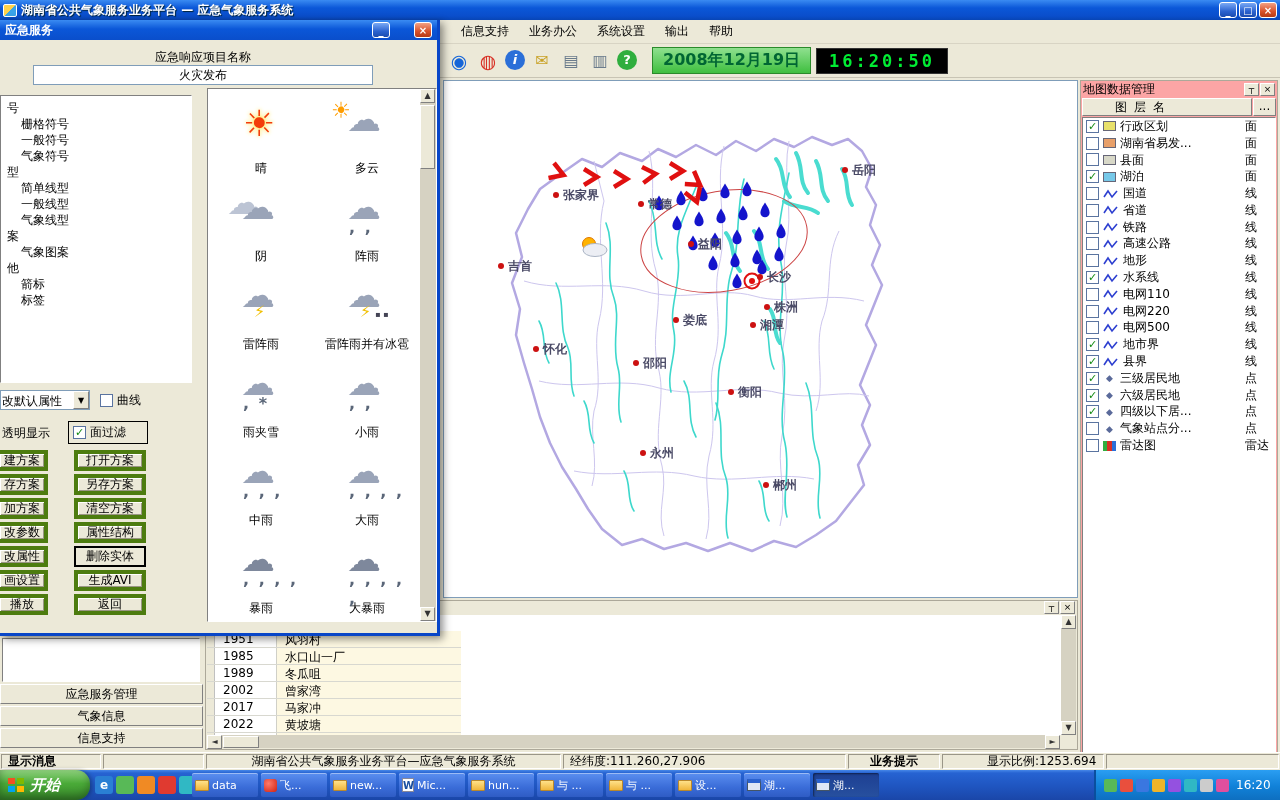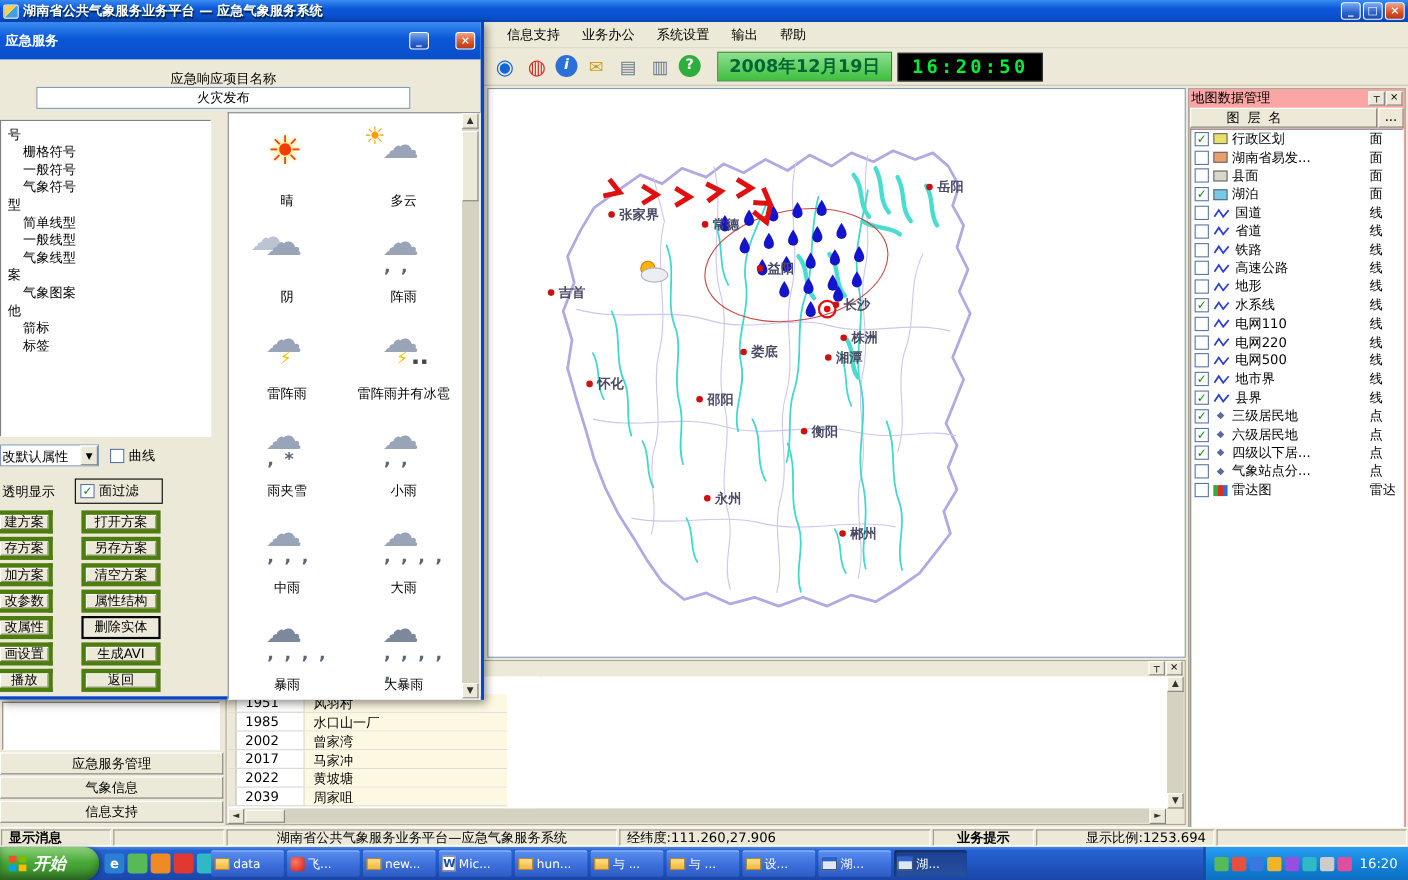--- a/index.html
+++ b/index.html
@@ -125,21 +125,21 @@
   .ic-window{width:14px;height:12px;background:#dfe7f5;border:1px solid #456;border-top:4px solid #2a62cf;flex:none}
   .tray{position:absolute;right:0;top:0;width:186px;height:30px;display:flex;align-items:center;gap:3px;
     padding:0 8px;border-left:2px solid #0a4f9e;
     background:linear-gradient(180deg,#2a9ef2,#1181d8 55%,#0e6fc0)}
   .tray-ic{width:13px;height:13px;border-radius:2px;flex:none}
   .tray-time{color:#fff;font-size:12px;margin-left:4px}
 
   
   .dialog{left:0;top:20px;width:440px;height:616px;background:#ece9d8;z-index:10;
     border-right:3px solid #0846c8;border-bottom:3px solid #0846c8;box-shadow:3px 3px 8px rgba(0,0,0,.45)}
-  .dlg-title{height:34px;background:linear-gradient(180deg,#3a8bf2 0%,#0b57d8 45%,#0a4ecb 100%);
+  .dlg-title{height:20px;background:linear-gradient(180deg,#3a8bf2 0%,#0b57d8 45%,#0a4ecb 100%);
     color:#fff;font-weight:bold;display:flex;align-items:center;padding:0 5px}
   .dlg-title .sp{flex:1}
   .dlg-min{margin-right:22px}
   .dlg-body{position:relative;height:594px;overflow:hidden}
   .dlg-label{position:absolute;left:33px;top:9px;width:340px;text-align:center}
   .dlg-input{position:absolute;left:33px;top:25px;width:340px;height:20px;background:#fff;
     border:1px solid #7f9db9;text-align:center;font-size:12px;font-family:inherit}
   .tree{position:absolute;left:0;top:55px;width:192px;height:288px;background:#fff;
     border:1px solid;border-color:#808080 #fff #fff #808080;overflow:hidden;padding-top:4px}
   .tree-item{height:16px;line-height:16px;white-space:nowrap}
@@ -551,20 +551,25 @@
         <span class="tc1">1951</span>
         <span class="tc2">风羽村</span>
       </div>
       <div class="trow">
         <span class="tc0"></span>
         <span class="tc1">1985</span>
         <span class="tc2">水口山一厂</span>
       </div>
       <div class="trow">
         <span class="tc0"></span>
+        <span class="tc1">1989</span>
+        <span class="tc2">冬瓜咀</span>
+      </div>
+      <div class="trow">
+        <span class="tc0"></span>
         <span class="tc1">2002</span>
         <span class="tc2">曾家湾</span>
       </div>
       <div class="trow">
         <span class="tc0"></span>
         <span class="tc1">2017</span>
         <span class="tc2">马家冲</span>
       </div>
       <div class="trow">
         <span class="tc0"></span>

